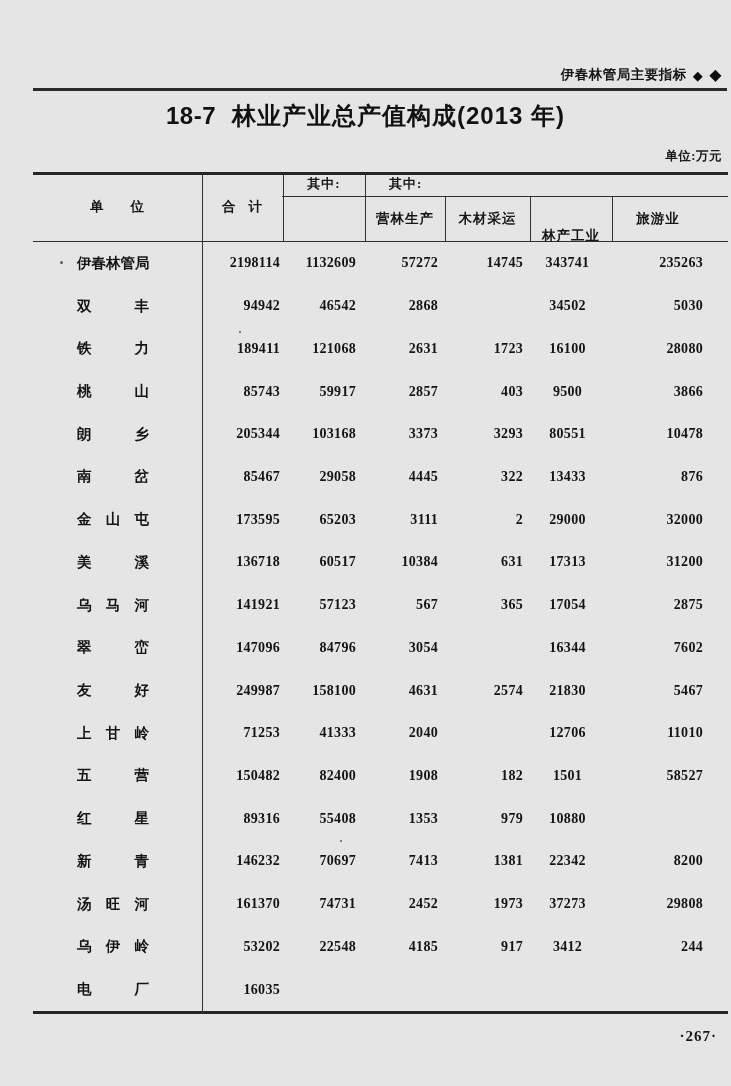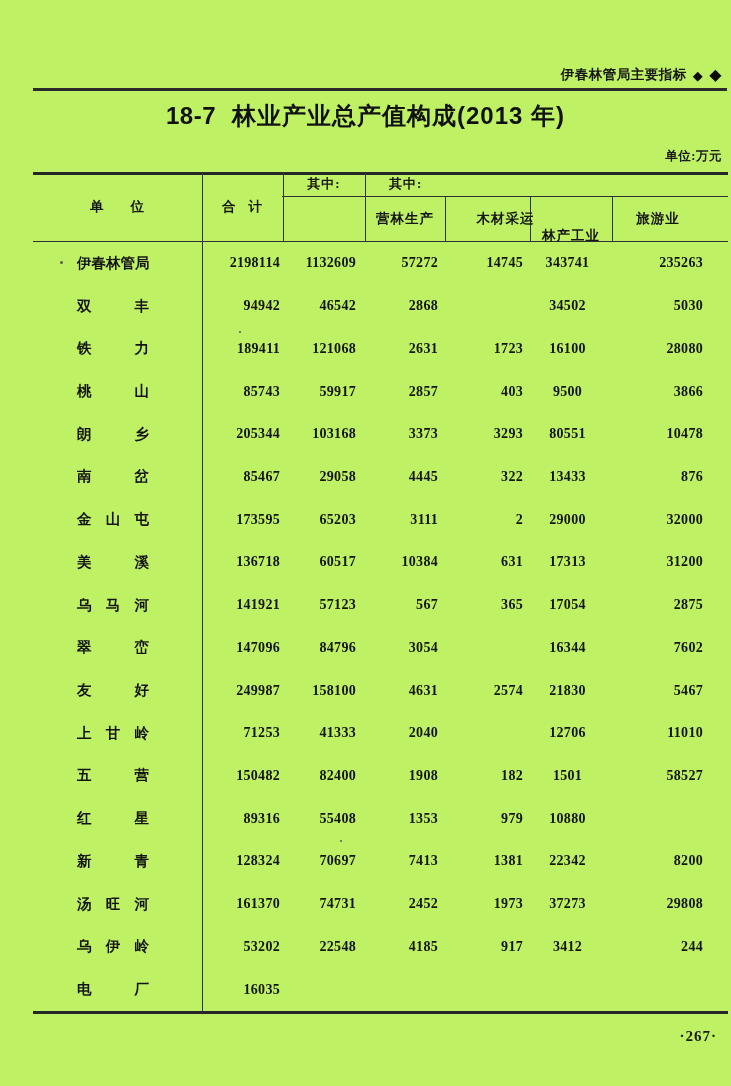--- a/index.html
+++ b/index.html
@@ -1,19 +1,19 @@
 <!DOCTYPE html>
 <html><head>
 <meta charset="utf-8">
 <style>
   html,body{margin:0;padding:0;}
   .page{
     position:relative;
     width:731px;height:1086px;
-    background:#bef264;
+    background:#e5e5e5;
     overflow:hidden;
     font-family:"Liberation Serif","DejaVu Serif",serif;
     color:#1d1d1d;
   }
   
   .masthead{
     position:absolute;top:66px;right:9px;
     display:flex;align-items:center;gap:6px;
     font-family:"Liberation Sans","DejaVu Sans",sans-serif;
     font-size:13.5px;font-weight:600;letter-spacing:0.5px;color:#161616;
@@ -55,21 +55,21 @@
   .hcell{
     position:absolute;display:flex;align-items:center;justify-content:center;
     font-size:13.5px;font-weight:600;letter-spacing:1px;color:#161616;
   }
   .h-unit {left:0;top:0;width:169px;height:69px;gap:26px;}
   .h-total{left:169px;top:0;width:81px;height:69px;gap:12px;}
   .h-q1   {left:250px;top:0;width:82px;height:24px;font-size:13px;}
   .h-q2   {left:332px;top:0;width:363px;height:24px;justify-content:flex-start;padding-left:24px;box-sizing:border-box;font-size:13px;}
   .h-c0{left:250px;top:24px;width:82px;height:45px;}
   .h-c1{left:332px;top:24px;width:80px;height:45px;}
-  .h-c2{left:412px;top:24px;width:85px;height:45px;padding-left:18px;}
+  .h-c2{left:412px;top:24px;width:85px;height:45px;}
   .h-c3{left:497px;top:24px;width:82px;height:45px;margin-top:17px;}
   .h-c4{left:579px;top:24px;width:116px;height:45px;padding-right:24px;box-sizing:border-box;}
   
   .tbody{
     position:absolute;left:0;top:70px;width:695px;height:769px;
     display:flex;flex-direction:column;
   }
   .trow{flex:1;display:flex;align-items:center;}
   .cell{box-sizing:border-box;}
   .name{
@@ -363,21 +363,21 @@
     <div class="cell val v5"></div>
   </div>
 
   <div class="trow">
     <div class="cell name">
             <span class="name-inner">
               <span>新</span>
               <span>青</span>
             </span>
           </div>
-    <div class="cell val v0">128324</div>
+    <div class="cell val v0">146232</div>
     <div class="cell val v1">70697</div>
     <div class="cell val v2">7413</div>
     <div class="cell val v3">1381</div>
     <div class="cell val v4">22342</div>
     <div class="cell val v5">8200</div>
   </div>
 
   <div class="trow">
     <div class="cell name">
             <span class="name-inner">

